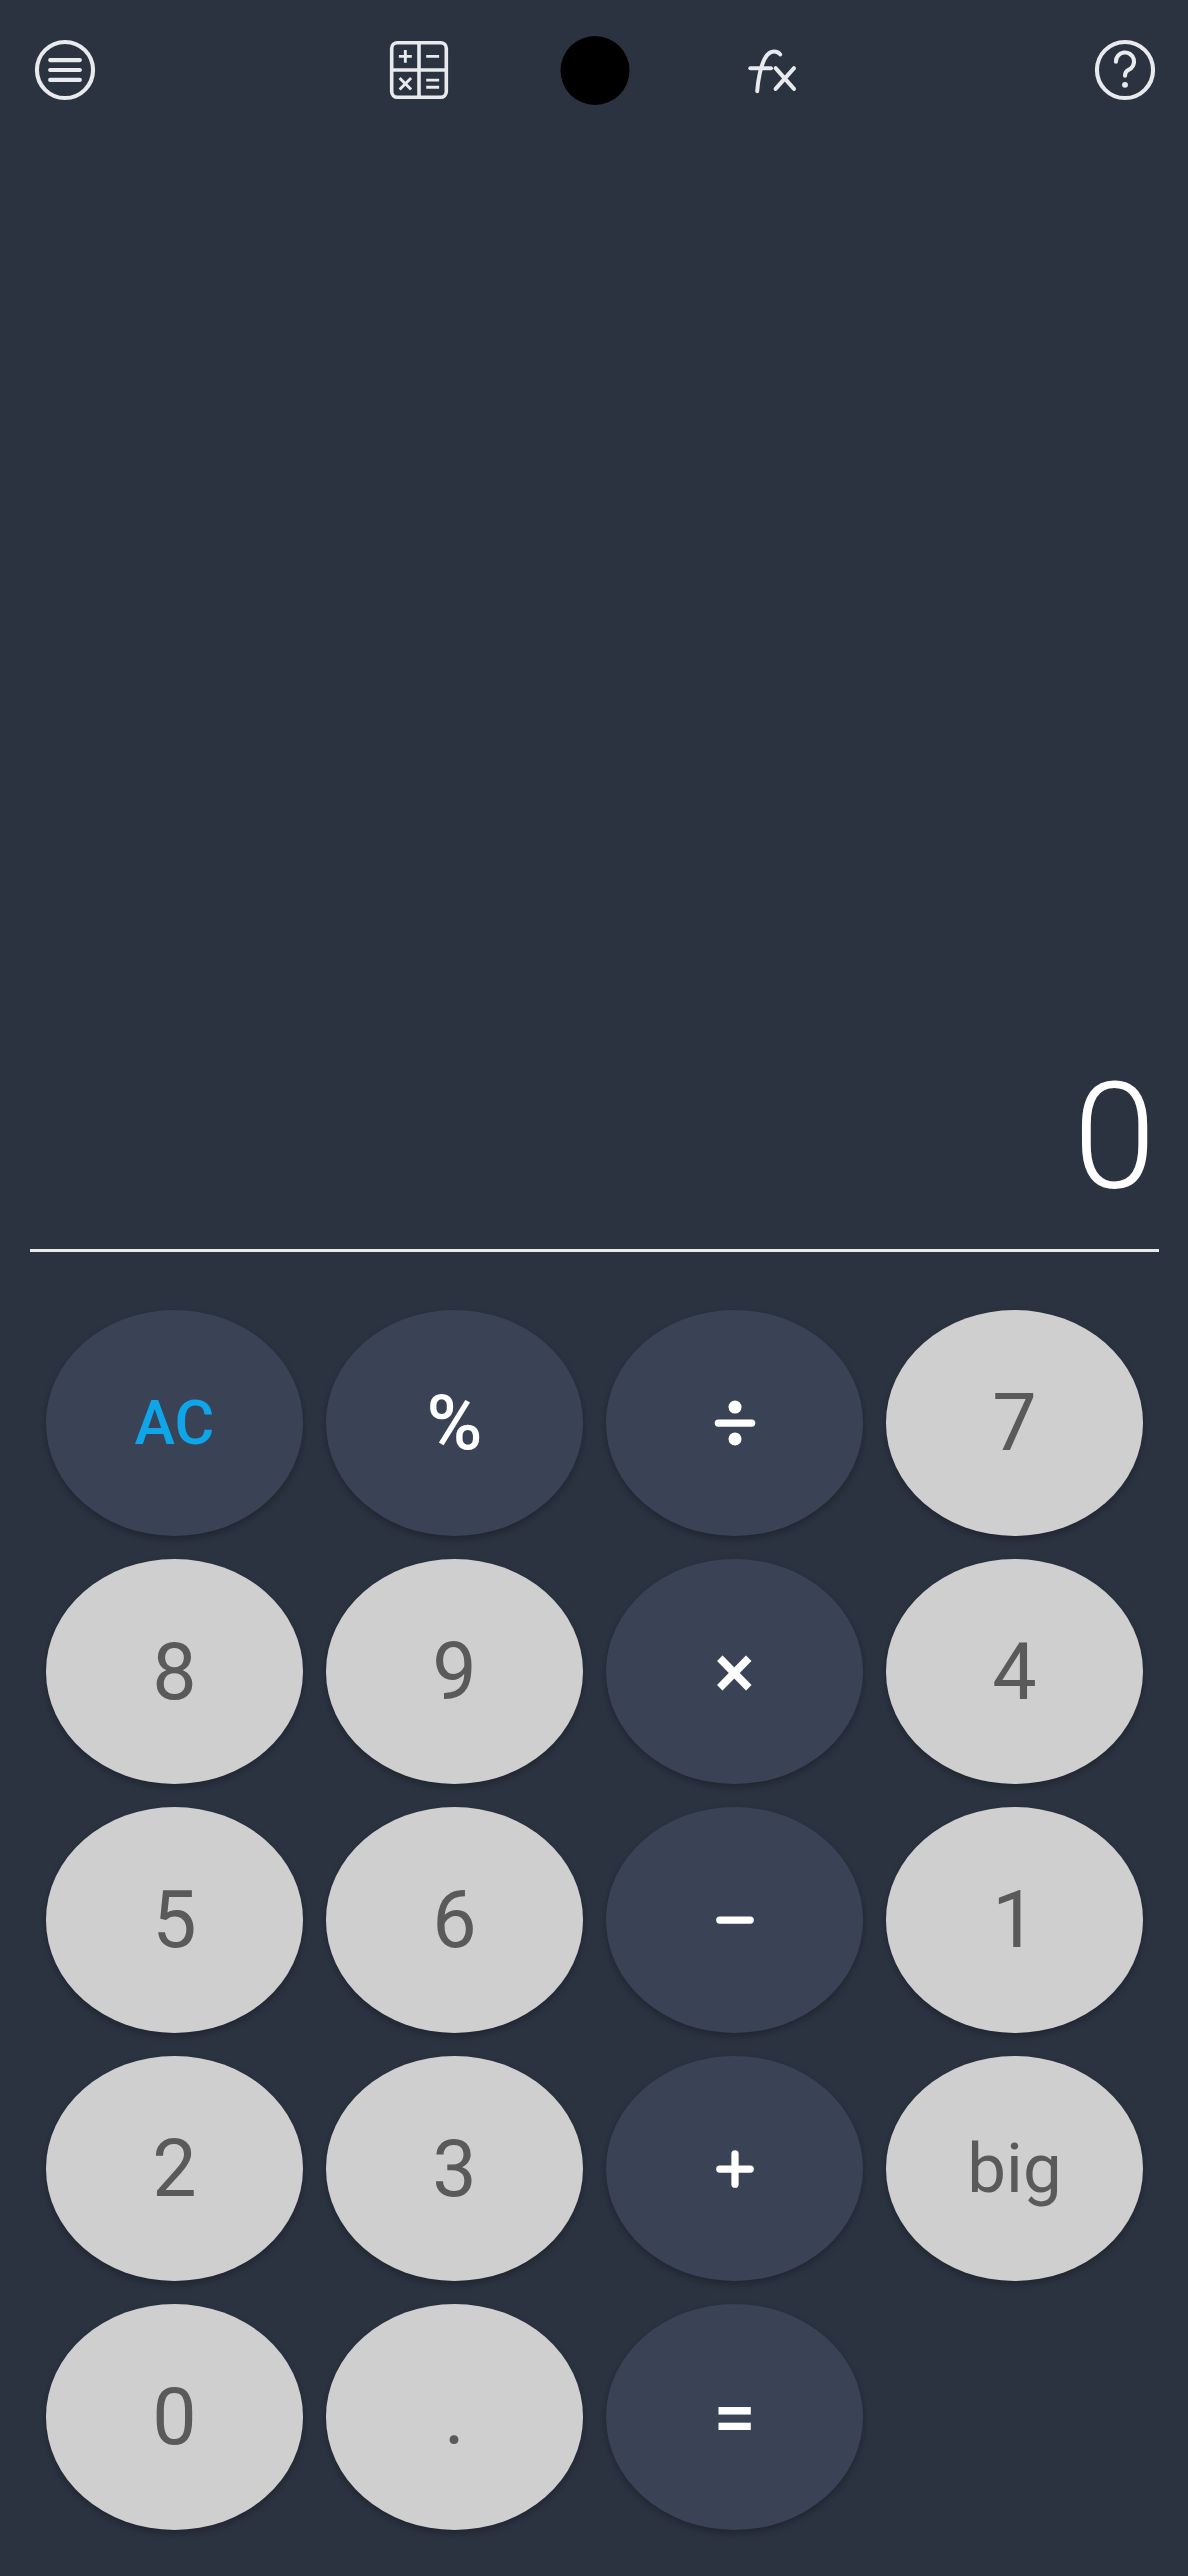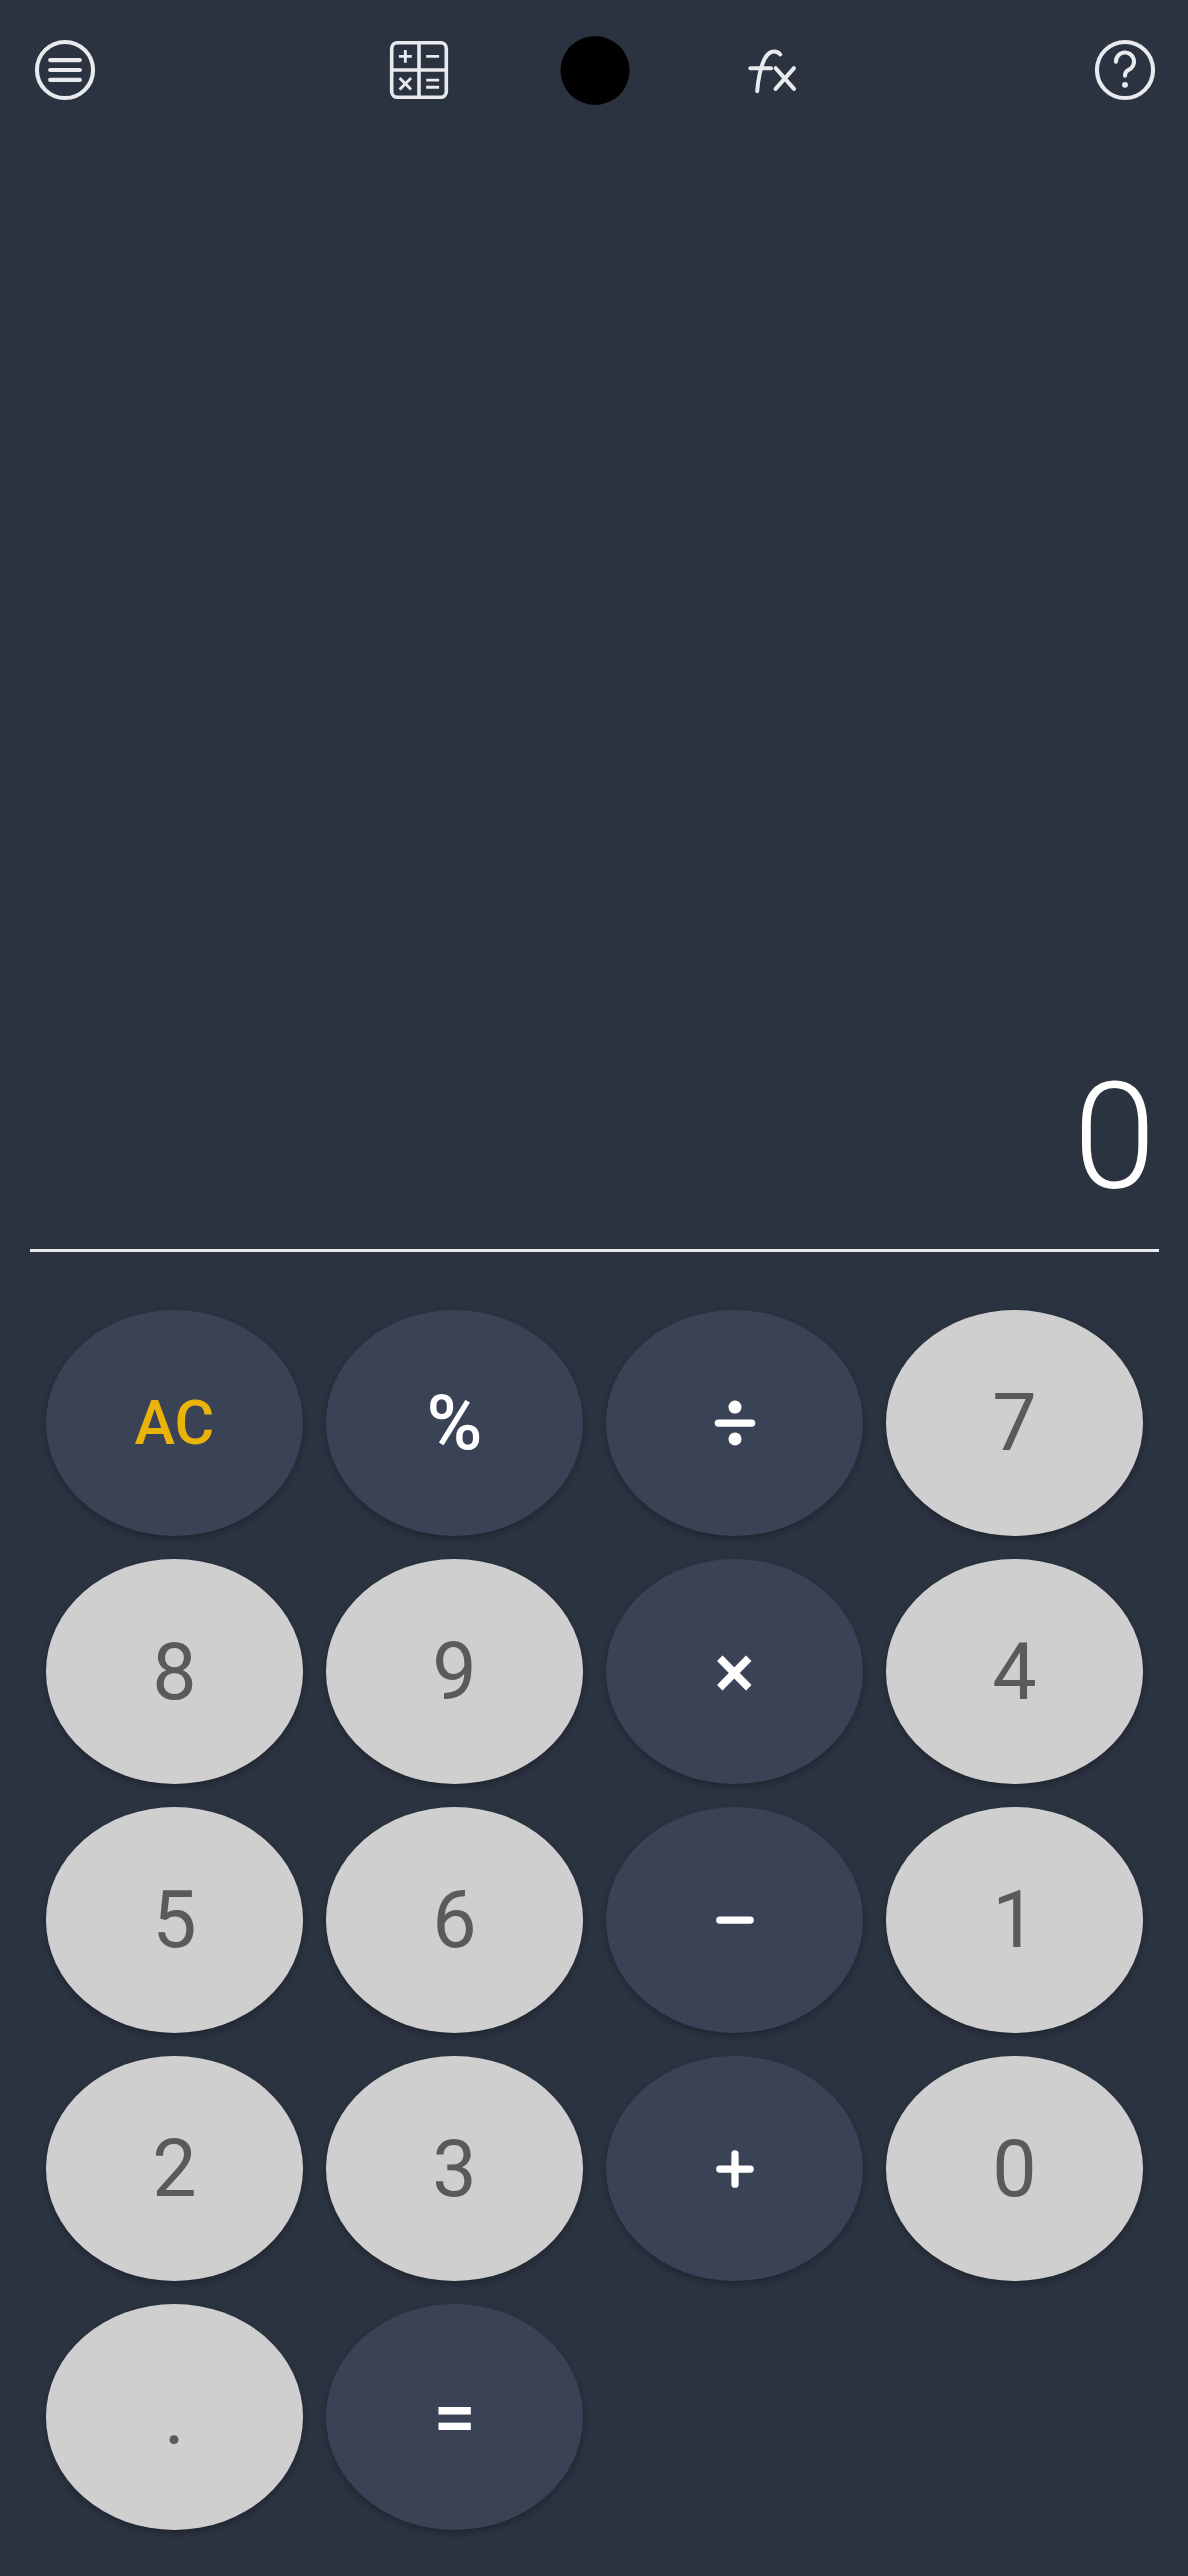--- a/index.html
+++ b/index.html
@@ -13,21 +13,21 @@
     .notch { width:69px; height:69px; background:#000; border-radius:50%; }
 
     
     .display-region { position:absolute; top:140px; left:0; right:0; bottom:1324px; display:flex; flex-direction:column; justify-content:flex-end; }
     .result { text-align:right; font-size:149px; font-weight:300; color:#ffffff; padding:0 33px 25px 33px; }
     .display-divider { height:3.3px; background:#e8eaed; margin:0 30px; }
 
     
     .keypad { position:absolute; left:0; right:0; bottom:0; height:1292px; padding:26.4px 46px 46px 46px; display:grid; grid-template-columns:repeat(4, 1fr); grid-template-rows:repeat(5, 1fr); gap:23px; }
     .key { border:none; border-radius:50%; width:100%; height:100%; display:flex; align-items:center; justify-content:center; font-size:79px; font-weight:400; box-shadow:0 3.3px 6.6px rgba(0,0,0,0.25); }
-    .key.func { background:#3a4356; color:#eab308; font-size:61px; font-weight:500; }
+    .key.func { background:#3a4356; color:#0ea5e9; font-size:61px; font-weight:500; }
     .key.op   { background:#3a4356; color:#ffffff; font-size:76px; font-weight:500; }
     .key.opglyph { background:#3a4356; color:#ffffff; }
     .key.num  { background:#cfcfcf; color:#5a5a5a; }
     .key.num.lower { font-size:69px; }
     .key.eq   { background:#3a4356; color:#ffffff; font-size:76px; font-weight:500; }
 
     svg { display:block; }
   </style>
 </head>
 <body>
@@ -119,17 +119,18 @@
   <button class="key num">1</button>
   <button class="key num">2</button>
   <button class="key num">3</button>
   <button class="key opglyph">
     <svg width="58" height="58" viewBox="0 0 40 40">
       <rect x="7" y="17.5" width="26" height="5" rx="2.5" fill="#fff"></rect>
       <rect x="17.5" y="7" width="5" height="26" rx="2.5" fill="#fff"></rect>
     </svg>
   </button>
 
+  <button class="key num lower">big</button>
   <button class="key num">0</button>
   <button class="key num">.</button>
   <button class="key eq">=</button>
 </div>
 
 
 </body></html>

